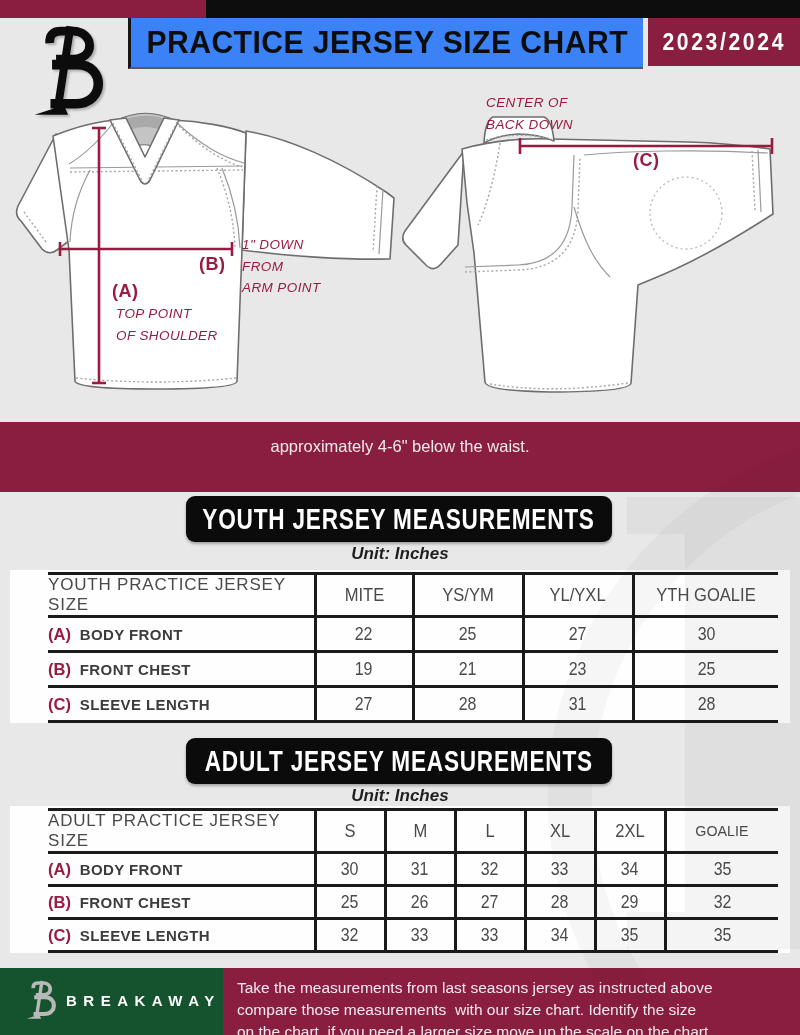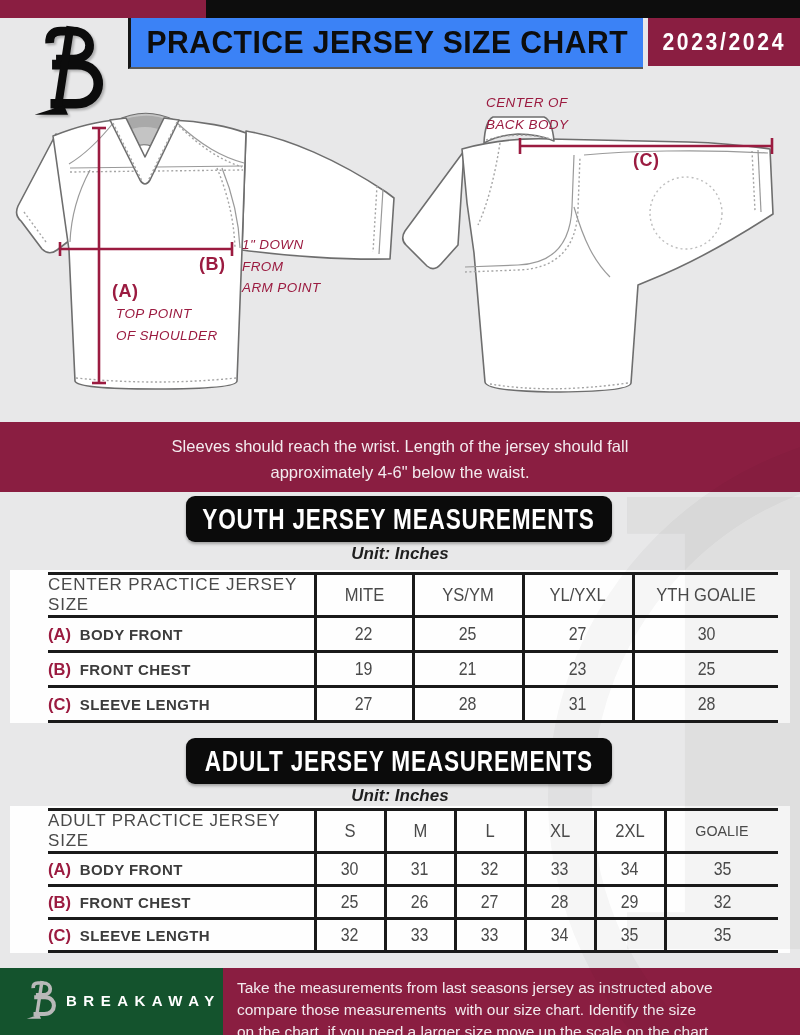--- a/index.html
+++ b/index.html
@@ -180,38 +180,37 @@
 
       <g>
         <path class="mline" d="M 122,61 L 374,61"></path>
         <path class="mline" d="M 122,53 L 122,69"></path>
         <path class="mline" d="M 374,53 L 374,69"></path>
       </g>
     </svg>
 
     <div class="dg-cap" style="left:486px;top:22px;">
       <div>CENTER OF</div>
-      <div>BACK BODY</div>
+      <div>BACK DOWN</div>
     </div>
     <div class="dg-key" style="left:633px;top:80px;">(C)</div>
     <div class="dg-key" style="left:199px;top:184px;">(B)</div>
     <div class="dg-cap" style="left:242px;top:164px;">
       <div>1" DOWN</div>
       <div>FROM</div>
       <div>ARM POINT</div>
     </div>
     <div class="dg-key" style="left:112px;top:211px;">(A)</div>
     <div class="dg-cap" style="left:116px;top:233px;">
       <div>TOP POINT</div>
       <div>OF SHOULDER</div>
     </div>
   </div>
 
   <div class="notice">
-    <div>Sleeves should reach the wrist. Length of the jersey should fall</div>
     <div>approximately 4-6" below the waist.</div>
   </div>
 
   <div class="wm-b">B</div>
   <div class="wm-ring"></div>
   <div class="white-band band1"></div>
   <div class="white-band band2"></div>
 
   <div class="sec-banner" style="top:496px;">
     <span class="t">YOUTH JERSEY MEASUREMENTS</span>
@@ -221,21 +220,21 @@
   <table class="size-table t-youth">
     <colgroup>
         <col style="width:267px">
         <col style="width:98px">
         <col style="width:110px">
         <col style="width:110px">
         <col style="width:145px">
       </colgroup>
     <tbody>
         <tr class="head">
-      <td class="h0">CENTER PRACTICE JERSEY SIZE</td>
+      <td class="h0">YOUTH PRACTICE JERSEY SIZE</td>
       <td class="hc"><span class="n">MITE</span></td>
       <td class="hc"><span class="n">YS/YM</span></td>
       <td class="hc"><span class="n">YL/YXL</span></td>
       <td class="hc"><span class="n">YTH GOALIE</span></td>
     </tr>
     <tr>
       <td class="rowlab"><span class="key">(A)</span>&nbsp; <span class="lbl">BODY FRONT</span></td>
       <td class="val"><span class="n">22</span></td>
       <td class="val"><span class="n">25</span></td>
       <td class="val"><span class="n">27</span></td>

